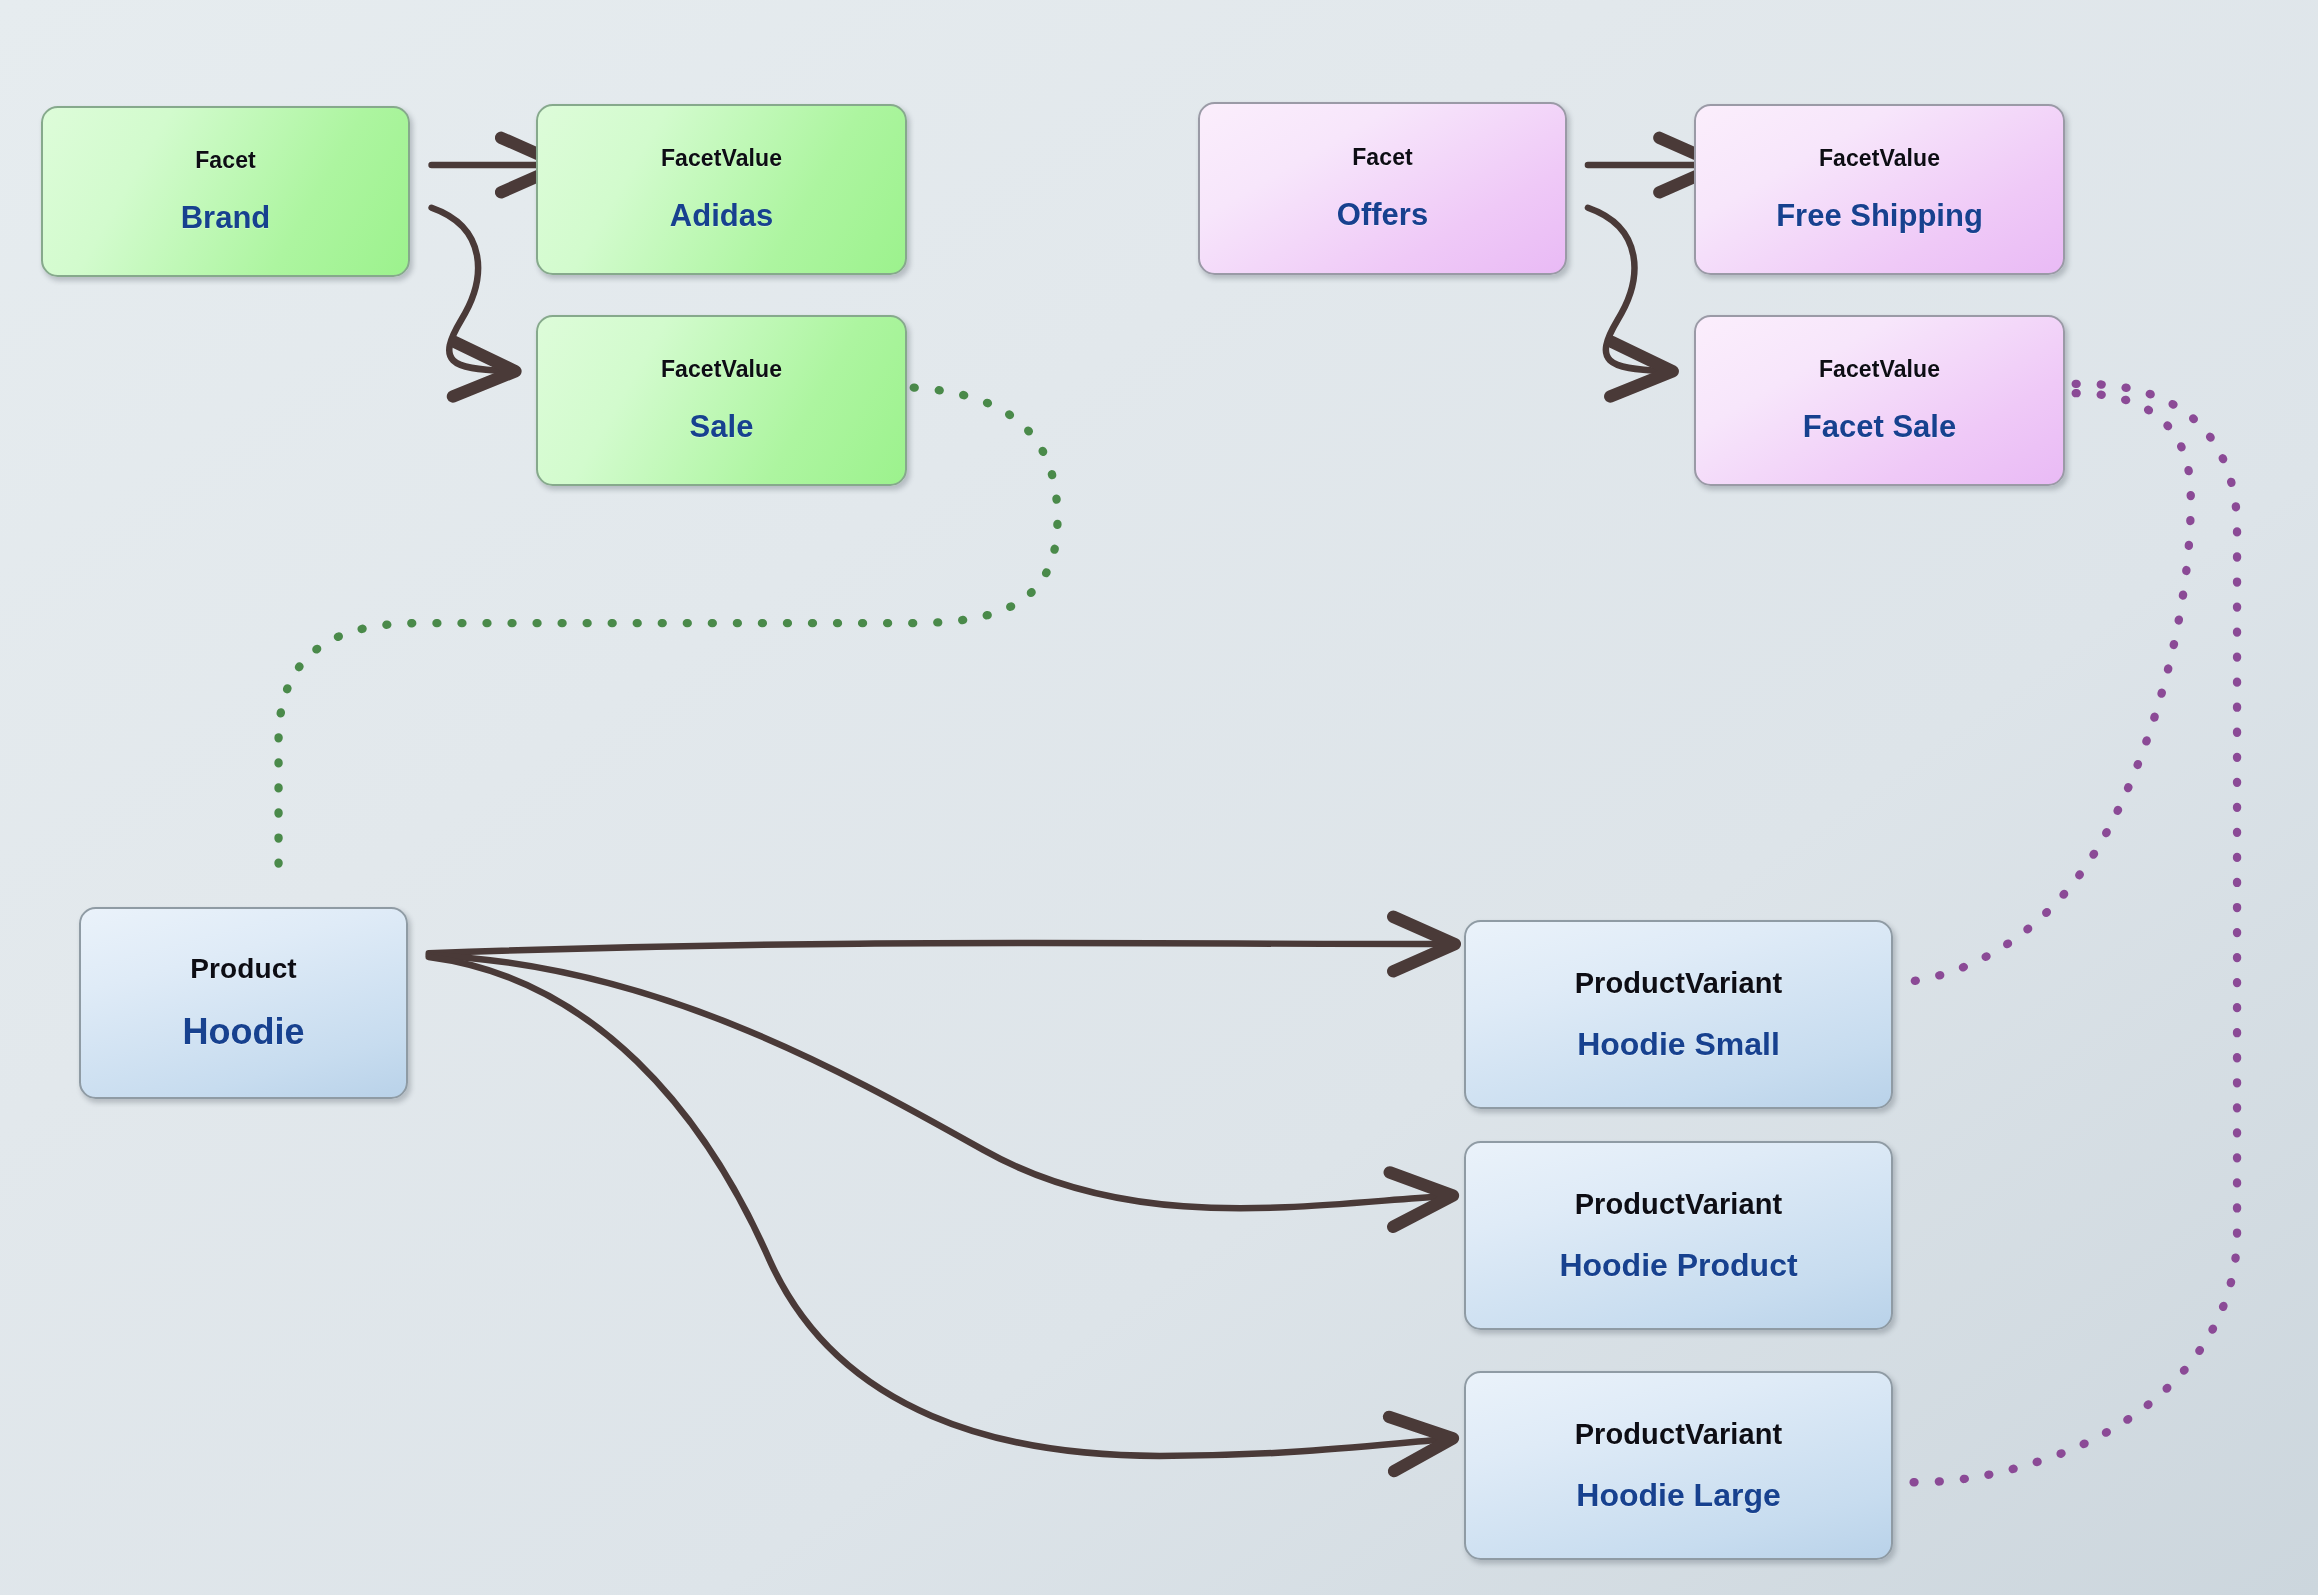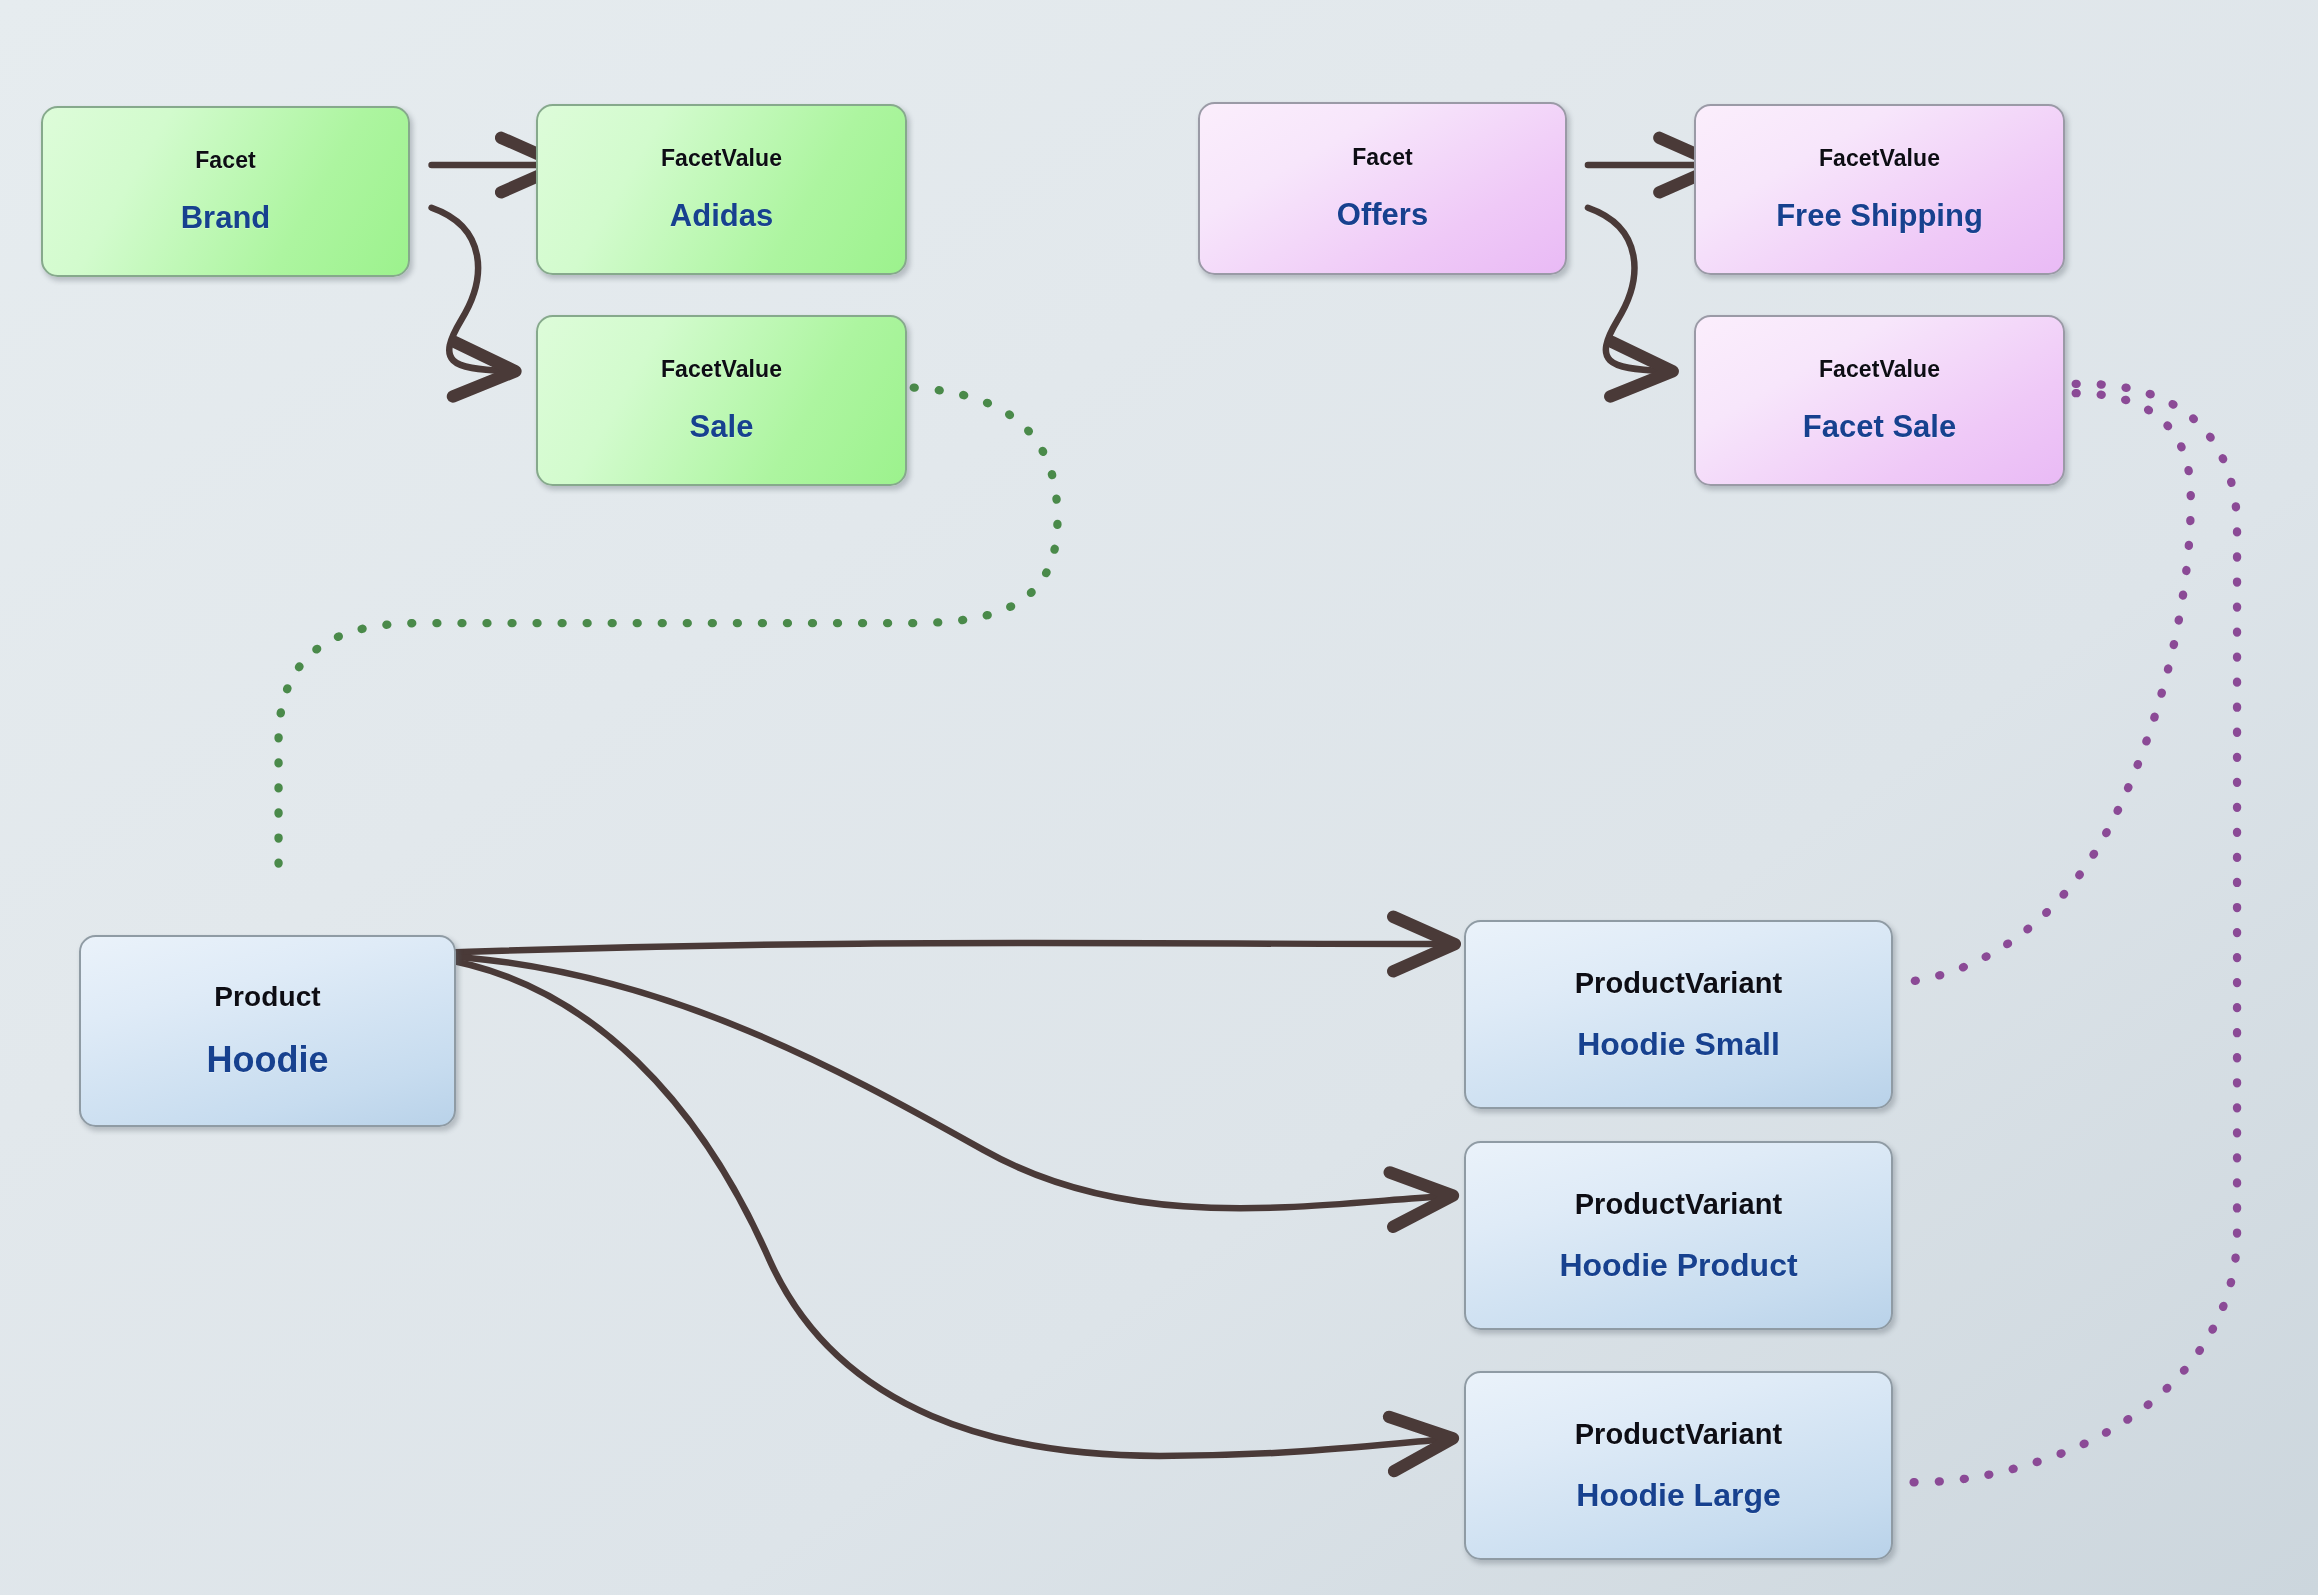--- a/index.html
+++ b/index.html
@@ -132,21 +132,21 @@
   <div class="node purple sz-sm" style="left:1694px; top:104px; width:371px; height:171px;">
     <div class="type">FacetValue</div>
     <div class="value">Free Shipping</div>
   </div>
 
   <div class="node purple sz-sm" style="left:1694px; top:315px; width:371px; height:171px;">
     <div class="type">FacetValue</div>
     <div class="value">Facet Sale</div>
   </div>
 
-  <div class="node blue sz-md" style="left:79px; top:935px; width:377px; height:192px;">
+  <div class="node blue sz-md" style="left:79px; top:907px; width:329px; height:192px;">
     <div class="type">Product</div>
     <div class="value">Hoodie</div>
   </div>
 
   <div class="node blue sz-lg" style="left:1464px; top:920px; width:429px; height:189px;">
     <div class="type">ProductVariant</div>
     <div class="value">Hoodie Small</div>
   </div>
 
   <div class="node blue sz-lg" style="left:1464px; top:1141px; width:429px; height:189px;">

